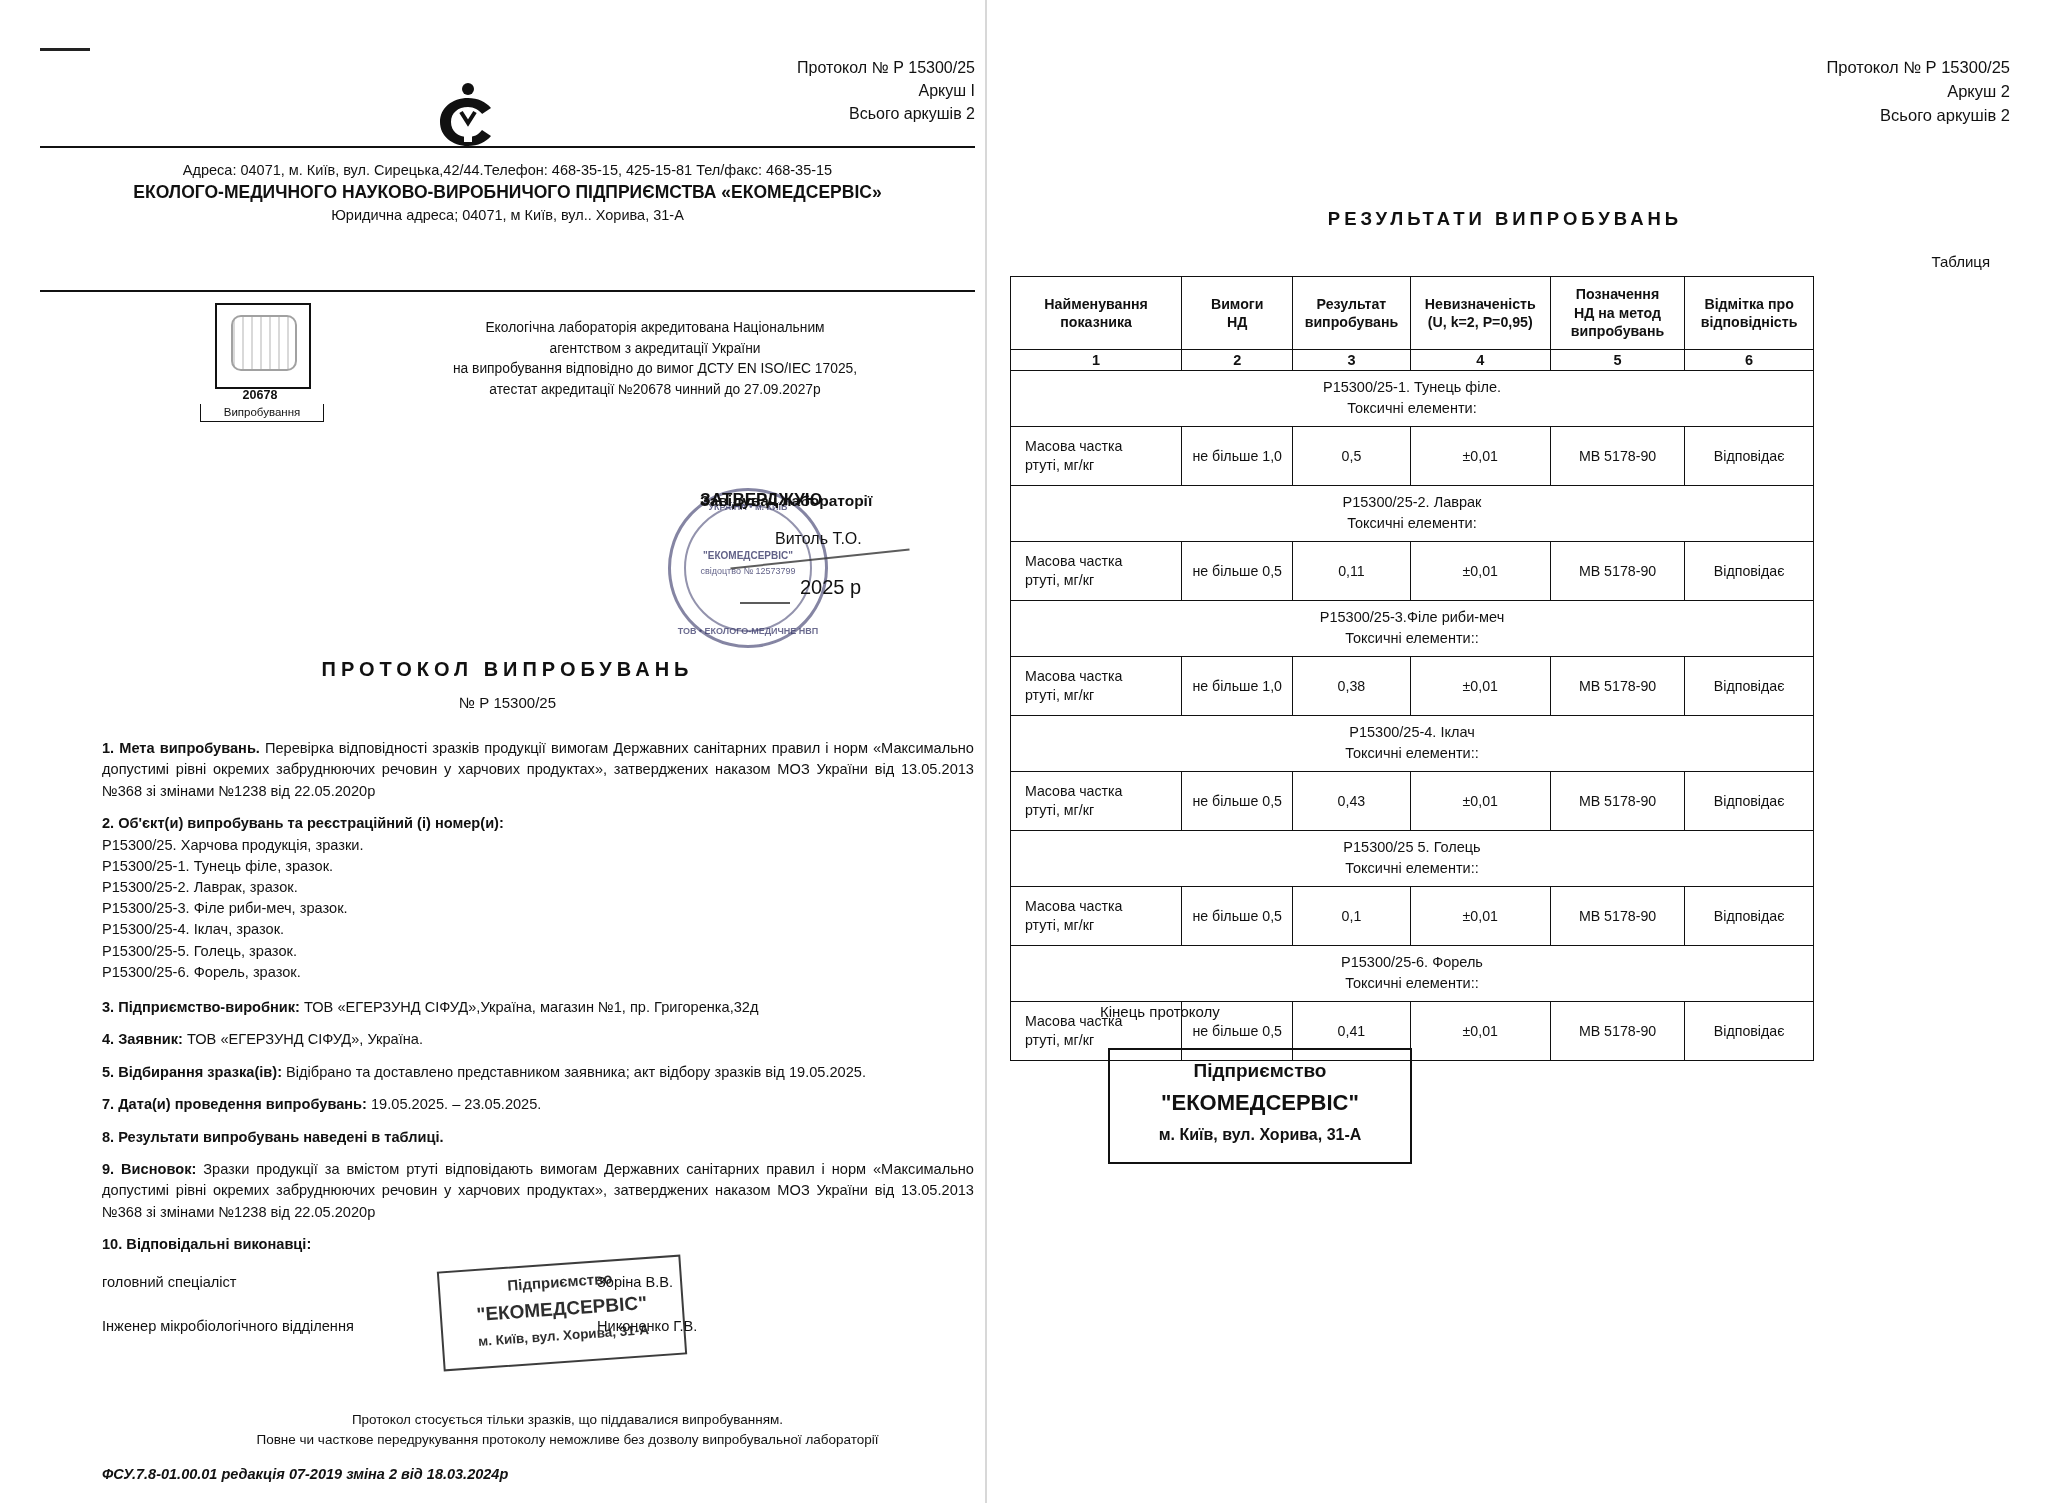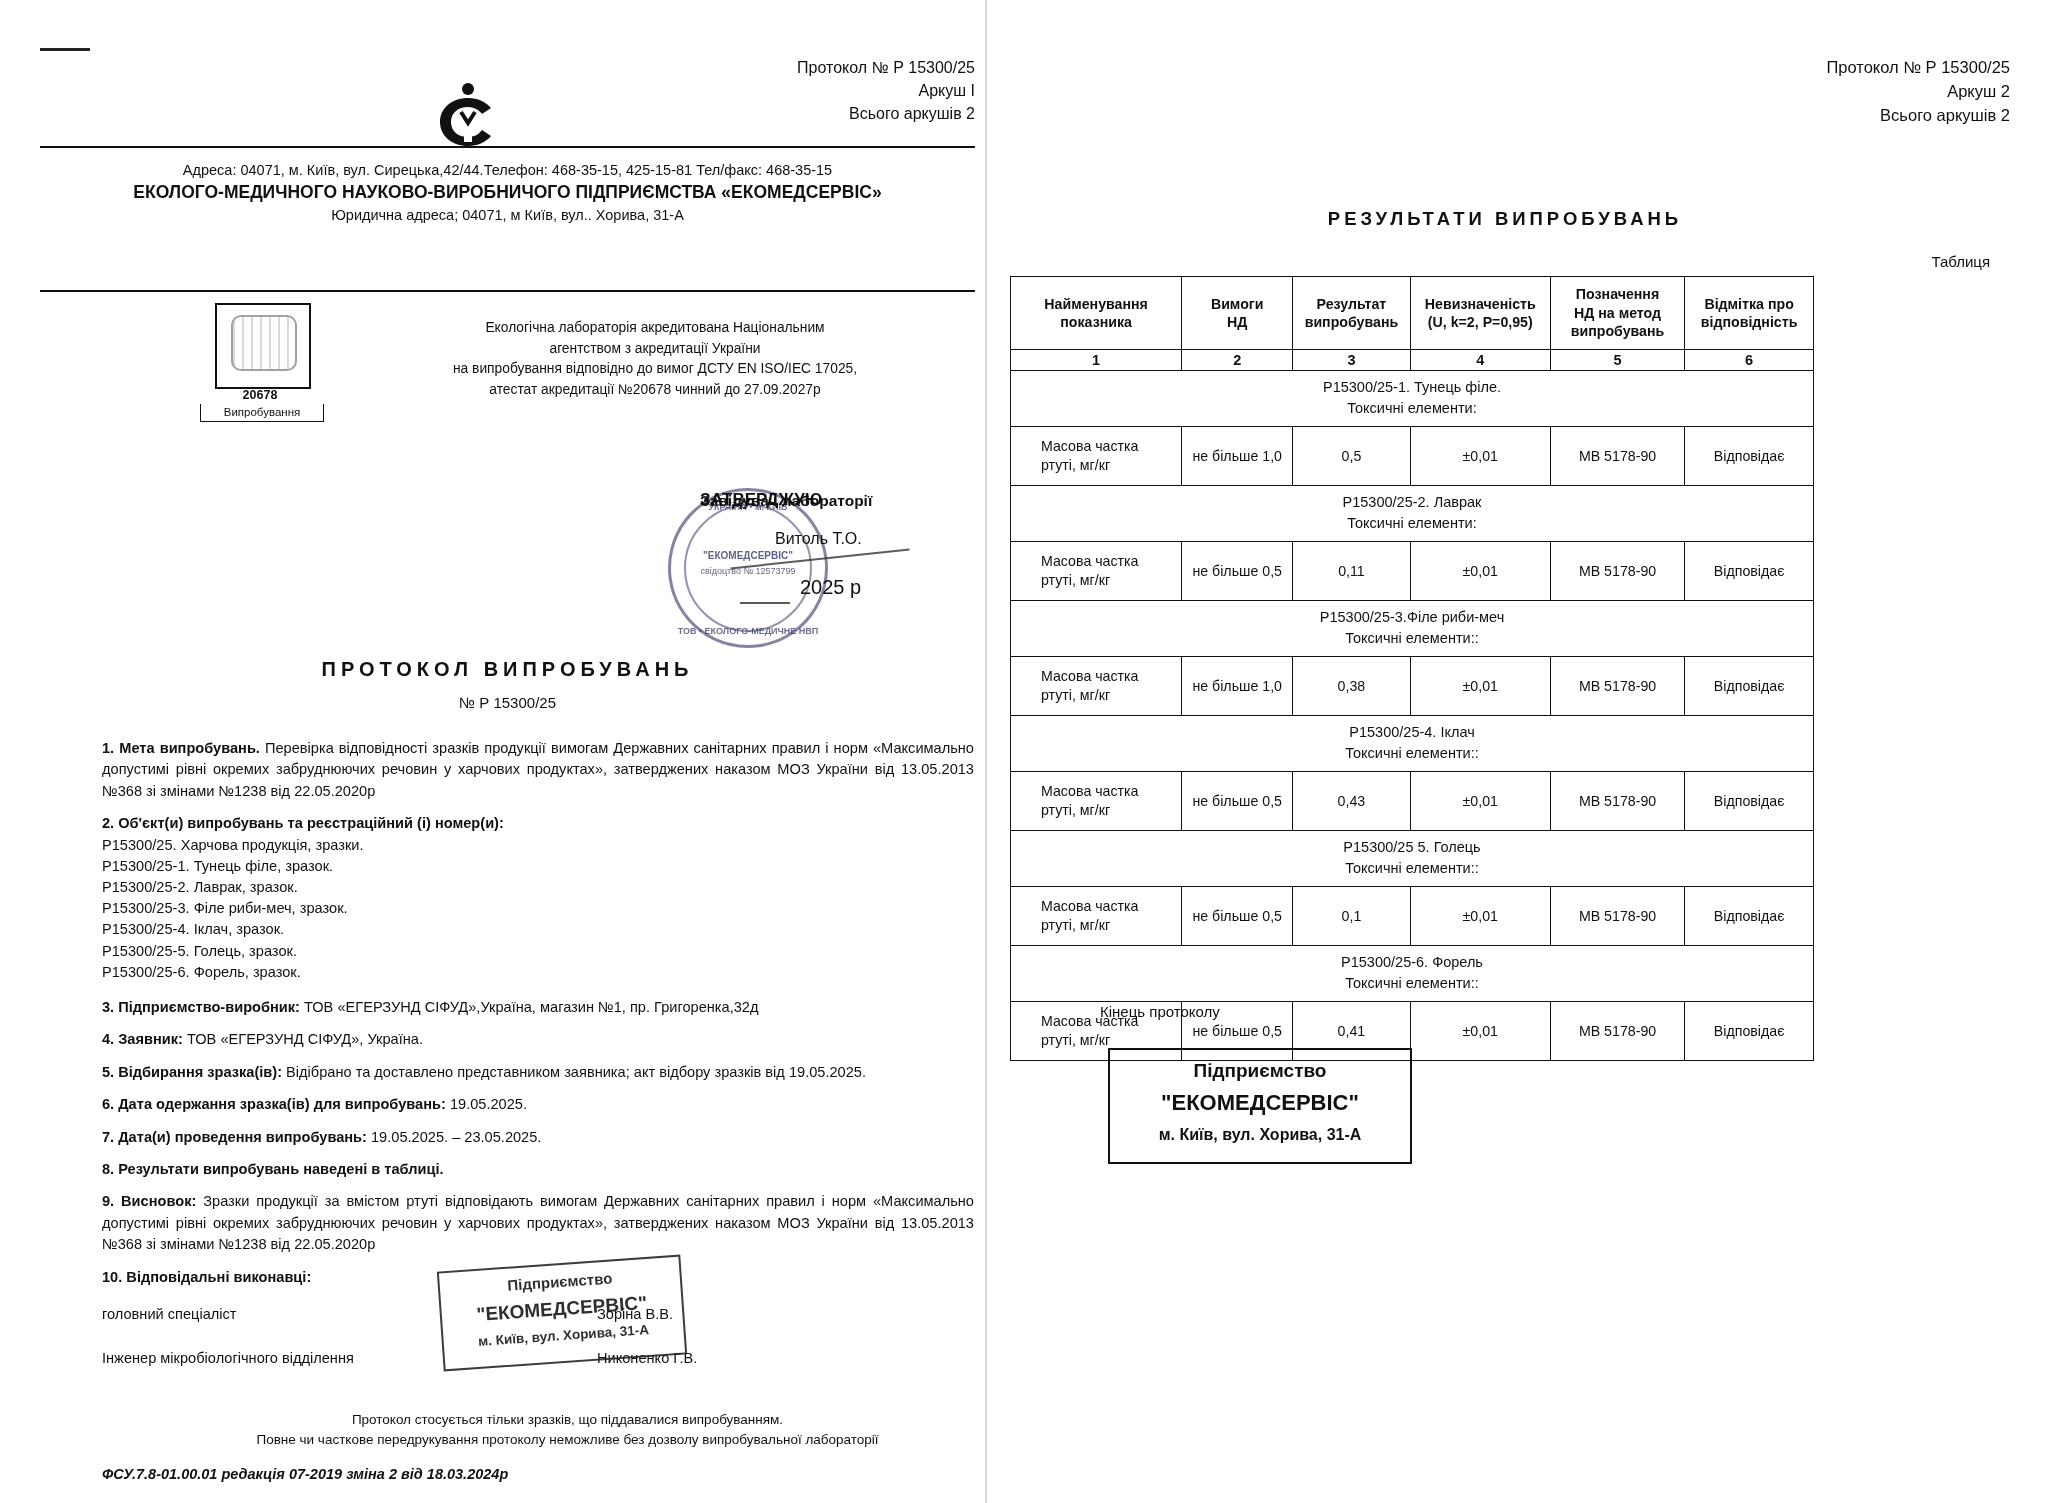--- a/index.html
+++ b/index.html
@@ -343,21 +343,21 @@
     padding: 2px 0;
   }
   table.results td.group {
     text-align: center;
     padding: 6px 0 7px;
     line-height: 1.45;
     font-size: 14.5px;
   }
   table.results td.metric {
     text-align: left;
-    padding-left: 30px;
+    padding-left: 14px;
     line-height: 1.35;
   }
   table.results tr.datarow td { height: 48px; }
   .end-note {
     position: absolute;
     left: 100px;
     top: 985px;
     font-size: 15px;
   }
   .stamp-rect2 {
@@ -471,23 +471,20 @@
         <div>Р15300/25-6. Форель, зразок.</div>
       </div>
       <p>
         <b>3. Підприємство-виробник:</b><span> ТОВ «ЕГЕРЗУНД СІФУД»,Україна, магазин №1, пр. Григоренка,32д</span>
       </p>
       <p>
         <b>4. Заявник:</b><span> ТОВ «ЕГЕРЗУНД СІФУД», Україна.</span>
       </p>
       <p>
         <b>5.  Відбирання  зразка(ів):</b><span> Відібрано та доставлено представником заявника; акт відбору зразків від 19.05.2025.</span>
-      </p>
-      <p>
-        <b>6. Дата одержання зразка(ів) для випробувань:</b><span> 19.05.2025.</span>
       </p>
       <p>
         <b>7. Дата(и) проведення випробувань:</b><span> 19.05.2025. – 23.05.2025.</span>
       </p>
       <p>
         <b>8. Результати випробувань наведені в таблиці.</b>
       </p>
       <p>
         <b>9. Висновок:</b><span> Зразки продукції за вмістом ртуті  відповідають вимогам Державних санітарних правил і норм «Максимально допустимі  рівні окремих забруднюючих речовин у харчових продуктах»,  затверджених наказом МОЗ України від 13.05.2013 №368 зі змінами №1238 від 22.05.2020р</span>
       </p>

